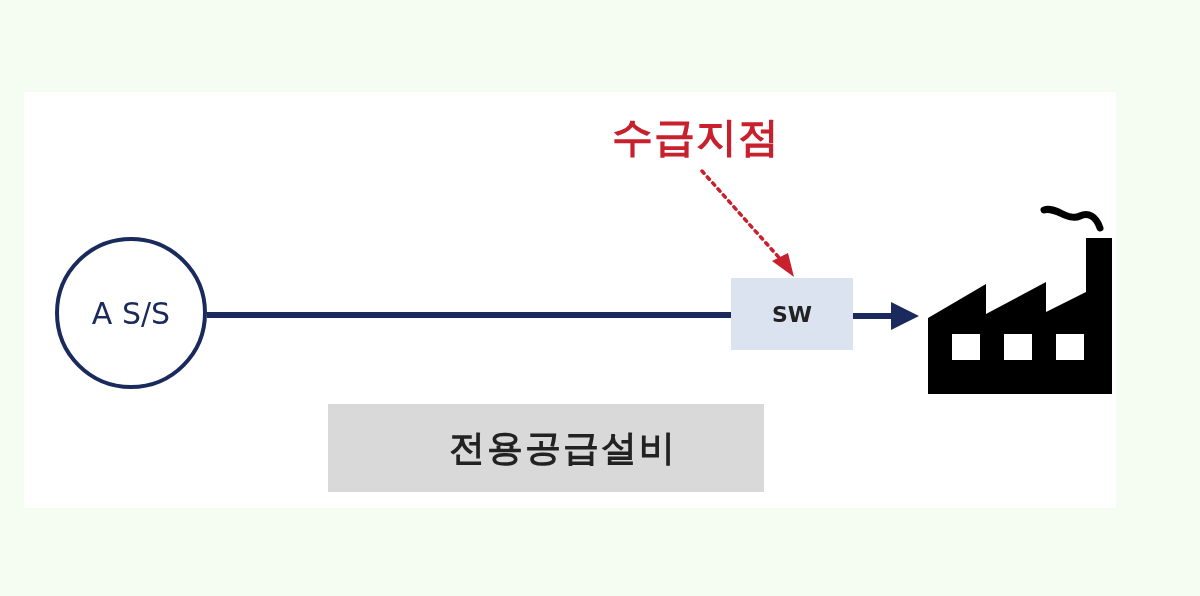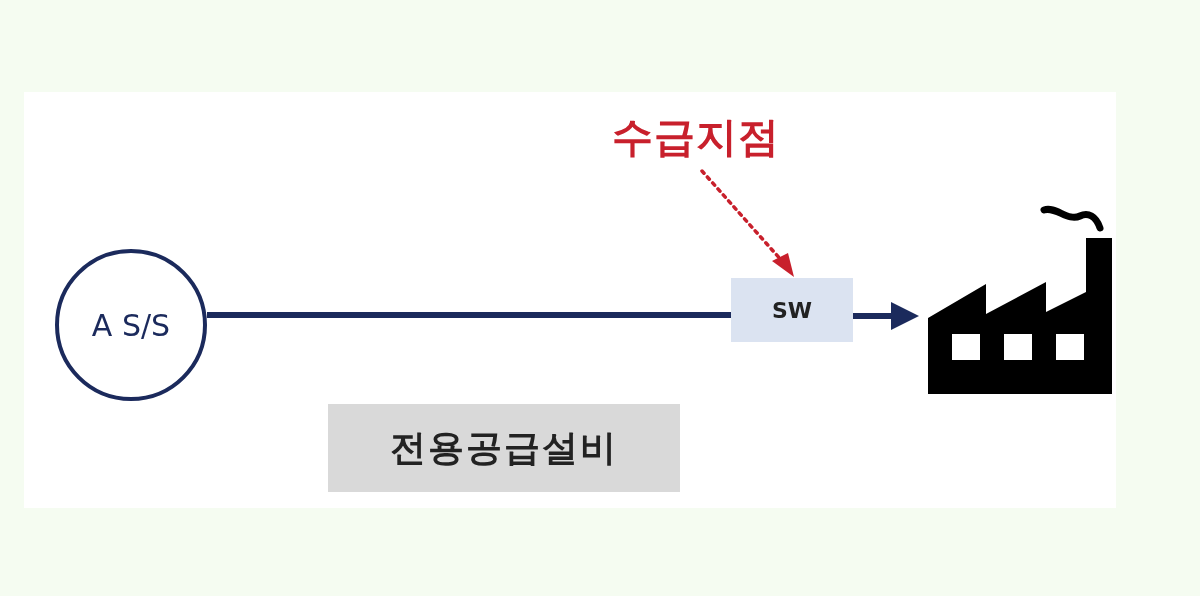--- a/index.html
+++ b/index.html
@@ -8,57 +8,58 @@
     background: #f5fcf1;
     position: relative; overflow: hidden;
     font-family: "Liberation Sans", "DejaVu Sans", sans-serif;
   }
   .panel {
     position: absolute; left: 24px; top: 92px;
     width: 1092px; height: 416px;
     background: #ffffff;
   }
   .substation {
-    position: absolute; left: 55px; top: 249px;
+    position: absolute; left: 55px; top: 237px;
     width: 152px; height: 152px;
     border: 4px solid #1b2a5c; border-radius: 50%;
     box-sizing: border-box;
     display: flex; align-items: center; justify-content: center;
     font-family: "DejaVu Sans", sans-serif;
     font-size: 30px; color: #1b2a5c; letter-spacing: 0px;
   }
   .line-main {
     position: absolute; left: 207px; top: 312px;
     width: 525px; height: 6px; background: #1b2a5c;
   }
   .sw-box {
     position: absolute; left: 731px; top: 278px;
-    width: 122px; height: 64px;
+    width: 122px; height: 72px;
     background: #dbe3f1;
     display: flex; align-items: center; justify-content: center;
     font-family: "DejaVu Sans", sans-serif;
     font-weight: bold; font-size: 22px; color: #222;
   }
   .arrow-out { position: absolute; left: 853px; top: 298px; }
   .label-supply-point {
     position: absolute; left: 612px; top: 110px;
     font-family: "DejaVu Sans", sans-serif;
     font-weight: bold; font-size: 41px; color: #c8202c;
     letter-spacing: 1px;
   }
   .dotted-arrow { position: absolute; left: 690px; top: 165px; }
   .factory { position: absolute; left: 928px; top: 202px; }
   .dedicated-box {
     position: absolute; left: 328px; top: 404px;
-    width: 352px; height: 88px;
+    width: 402px; height: 88px;
     background: #d9d9d9;
     display: flex; align-items: center; justify-content: center;
     font-family: "DejaVu Sans", sans-serif;
     font-size: 36px; font-weight: bold; color: #222;
     letter-spacing: 2px;
+    padding-left: 34px;
   }
 </style>
 </head>
 <body>
 
 <div class="panel">
 </div>
 
 <div class="substation">
   <span>A S/S</span>

